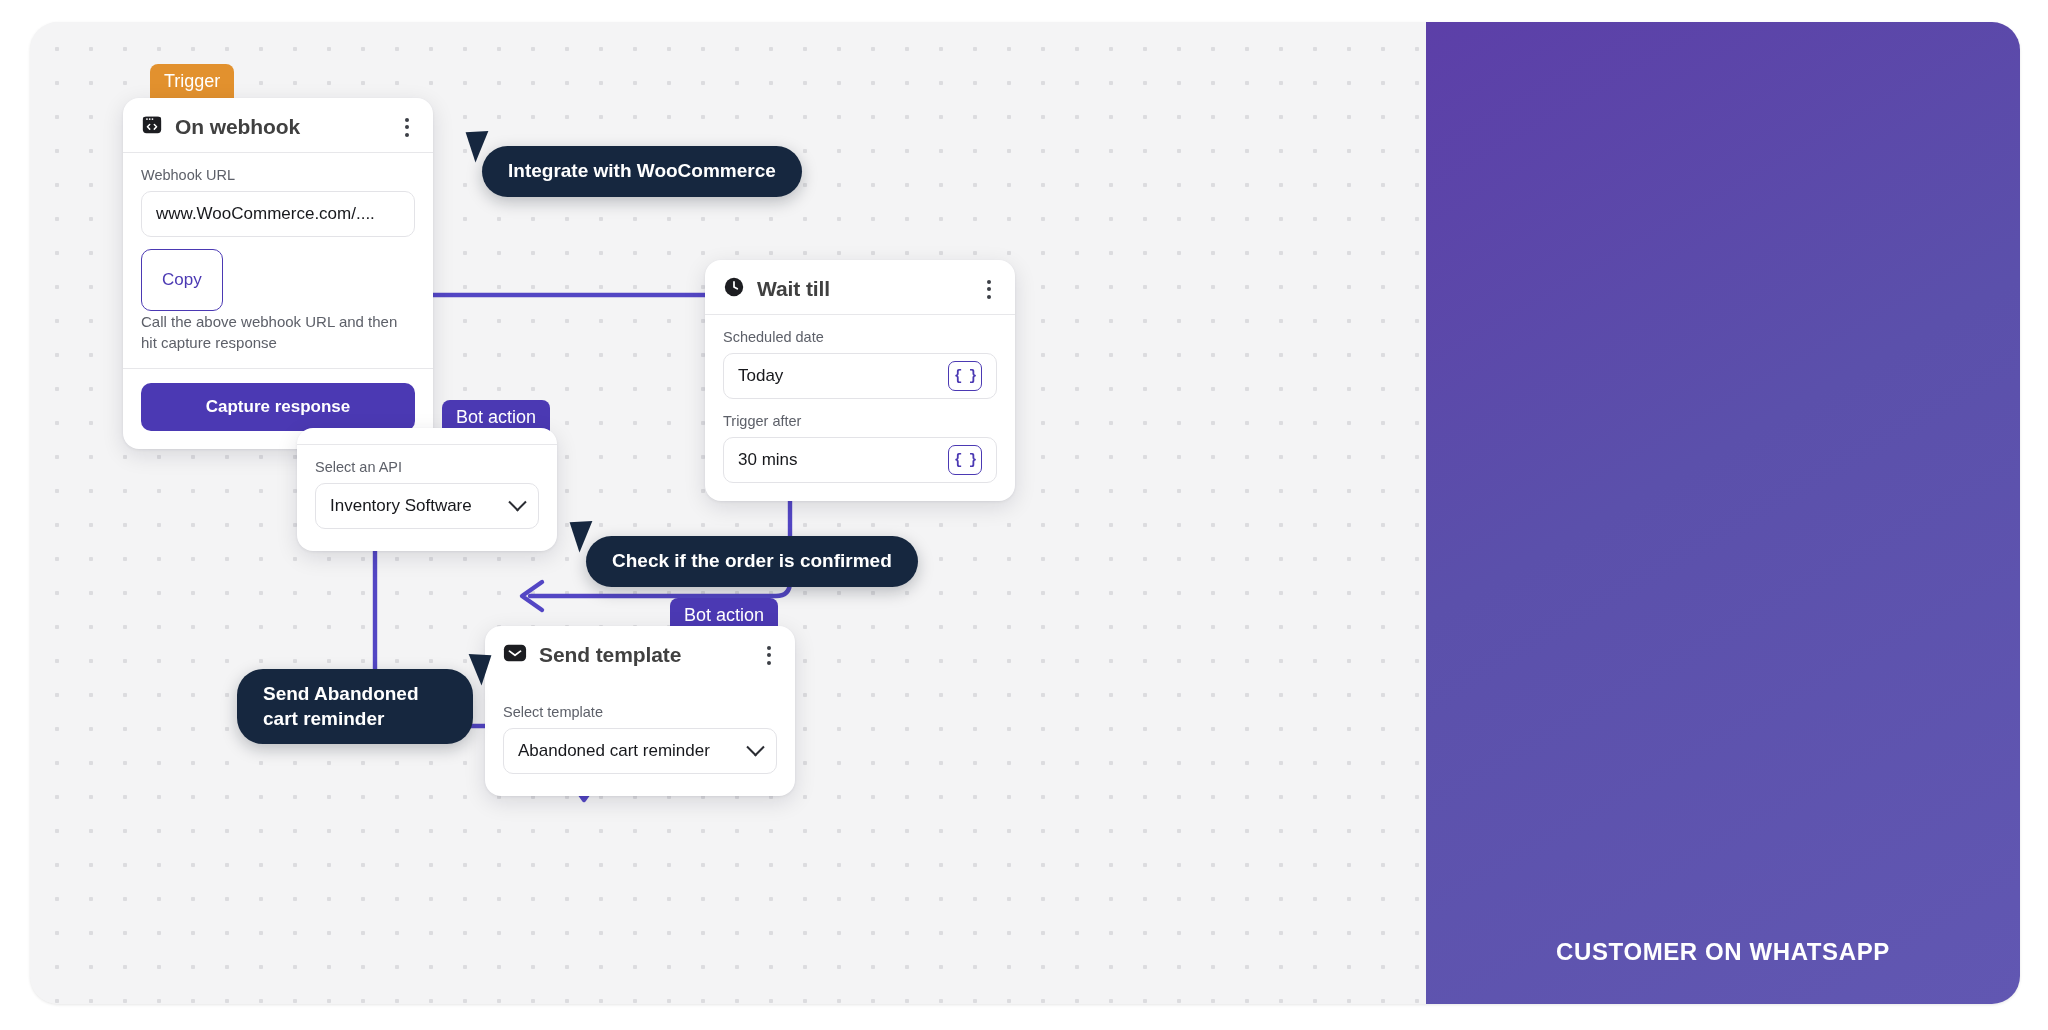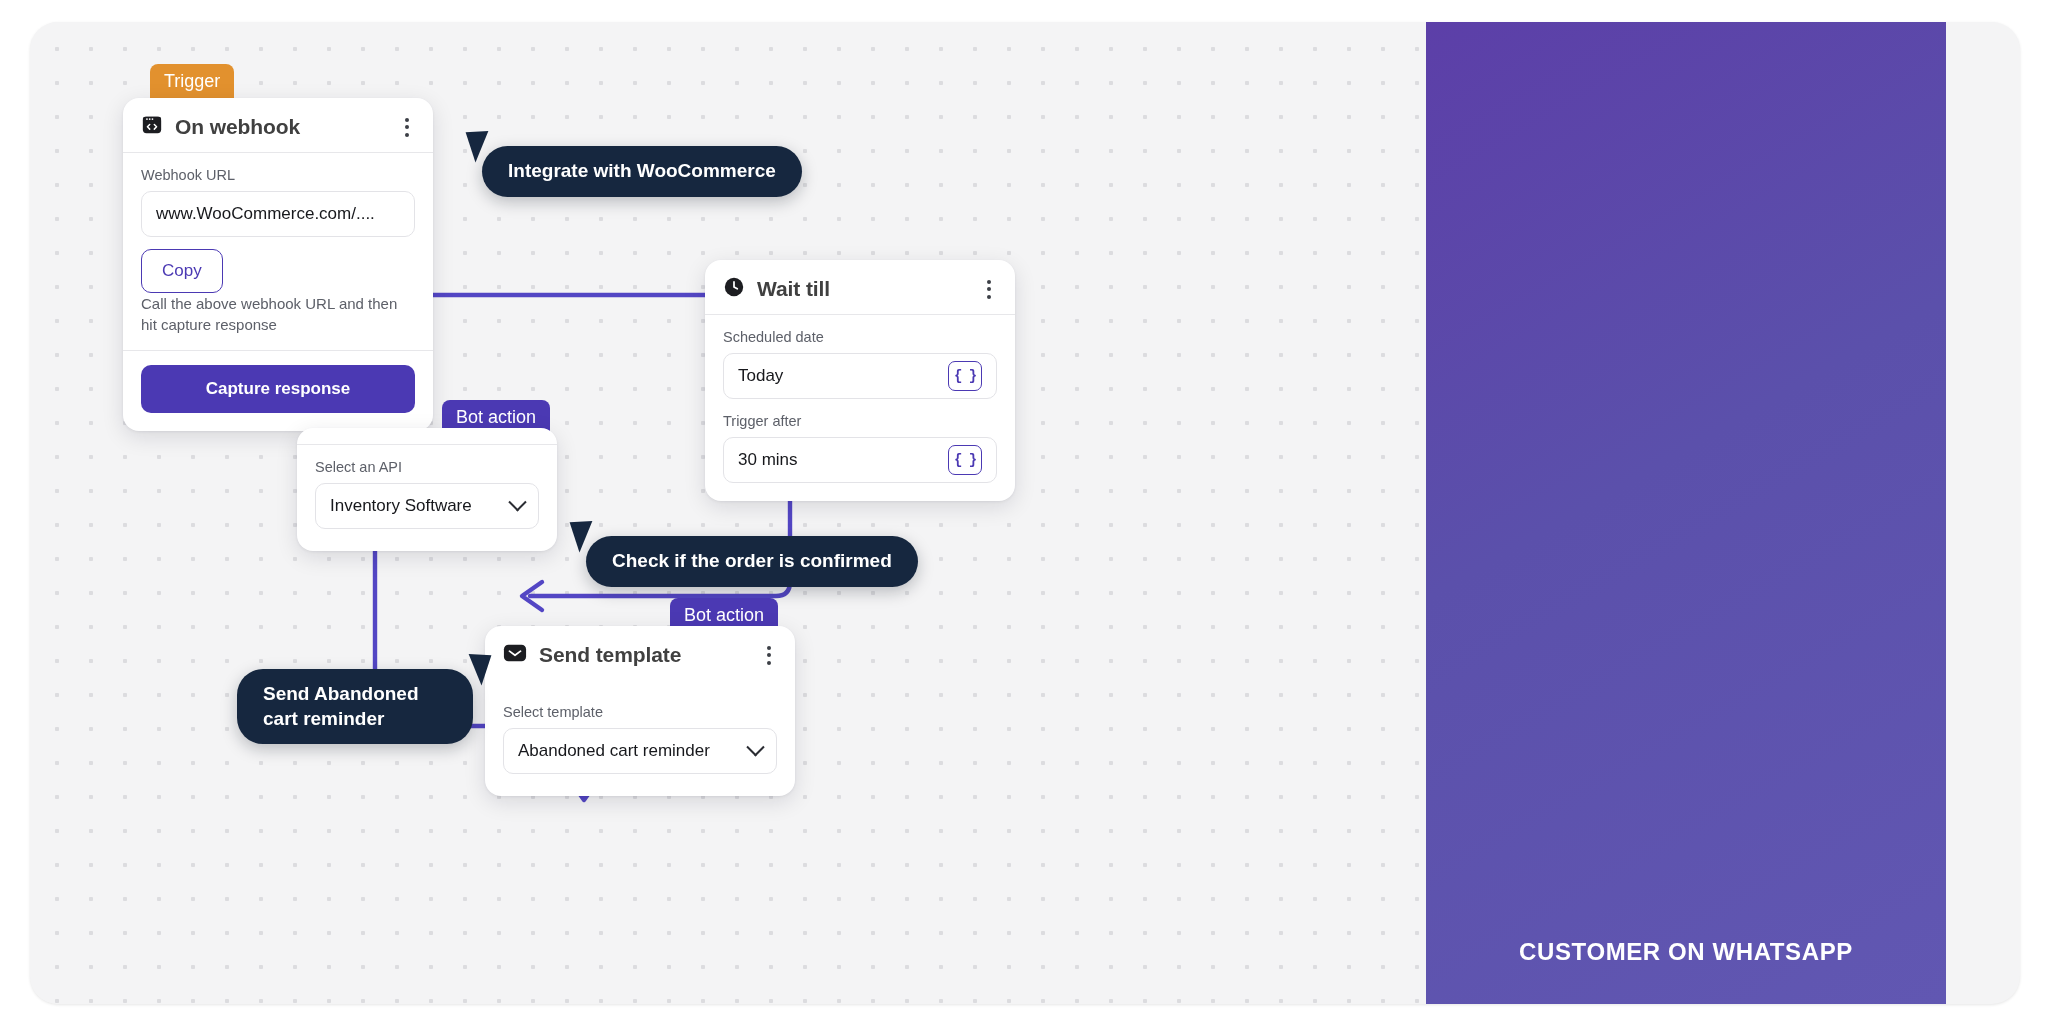--- a/index.html
+++ b/index.html
@@ -34,21 +34,21 @@
     background-color: #f4f4f5;
     background-image: radial-gradient(#dcdcdf 2.1px, transparent 2.2px);
     background-size: 34px 34px;
     background-position: 10px 10px;
   }
 
   
   .wa-panel {
     position: absolute;
     left: 1396px; top: 0;
-    width: 520px; height: 982px;
+    width: 594px; height: 982px;
     background: linear-gradient(150deg, #5c3fa8 0%, #5b50ab 45%, #6157b2 100%);
   }
 
   
   .connectors { position: absolute; left:0; top:0; width:1396px; height:982px; pointer-events:none; }
 
   
   .card {
     position: absolute;
     background: #ffffff;
@@ -88,21 +88,21 @@
   .select {
     height: 46px; border: 1px solid #e3e3e7; border-radius: 10px;
     background:#fff; display:flex; align-items:center; justify-content:space-between;
     padding: 0 14px; font-size: 17px; color: #17181c;
   }
   .chev { width: 13px; height: 13px; border-right: 2.2px solid #2b2d33; border-bottom: 2.2px solid #2b2d33;
           transform: rotate(45deg) translate(-3px,-3px); }
 
   .btn-outline {
     display:inline-flex; align-items:center; justify-content:center;
-    margin-top: 12px; height: 44px; padding: 0 20px;
+    margin-top: 12px; height: 62px; padding: 0 20px;
     border: 1.6px solid #4b39b3; border-radius: 10px;
     color: #4b39b3; font-size: 17px; background:#fff; cursor:pointer;
   }
   .helper { font-size: 15px; color: #5d6069; line-height: 1.42; margin-top: 0; }
   .btn-primary {
     margin-top: 14px; height: 48px; width: 100%;
     background: #4b39b3; color:#fff; border:none; border-radius: 10px;
     font-size: 17px; font-weight: 700; cursor: pointer;
     font-family: "Liberation Sans", sans-serif;
   }

